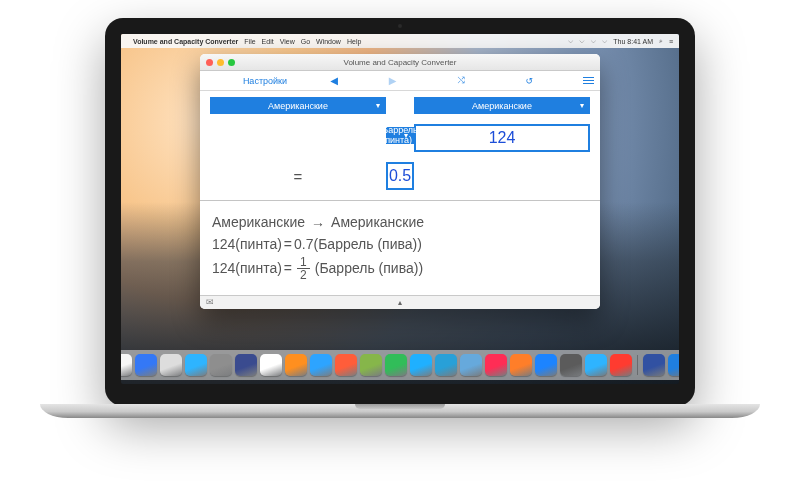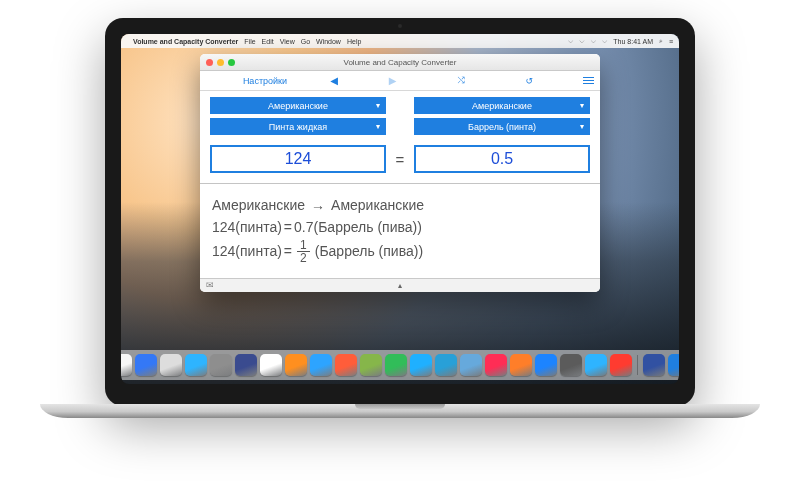--- a/index.html
+++ b/index.html
@@ -27,21 +27,21 @@
   }
   .camera-dot {
     position: absolute;
     top: 6px; left: 50%; transform: translateX(-50%);
     width: 4px; height: 4px; border-radius: 50%;
     background: #2a2a2a;
   }
   .desktop-screen {
     width: 558px;
     height: 350px;
-    border-radius: 8px;
+    border-radius: 2px;
     overflow: hidden;
     position: relative;
     background:
       linear-gradient(180deg, rgba(255,255,255,0) 48%, rgba(40,50,60,.55) 65%, rgba(15,20,25,.9) 100%),
       radial-gradient(circle at 15% 25%, #ffe3c2 0%, #f8c78e 20%, #edb484 33%, #a6b4c9 52%, #7b93b4 72%, #3f5771 100%);
   }
   .laptop-base {
     height: 14px;
     width: 720px;
     margin: 0 auto;
@@ -280,23 +280,20 @@
 
         <div class="controls">
           <div class="dropdown">
             <span>Американские</span>
           </div>
           <div></div>
           <div class="dropdown">
             <span>Американские</span>
           </div>
 
-          <div class="dropdown">
-            <span>Пинта жидкая</span>
-          </div>
           <div></div>
           <div class="dropdown">
             <span>Баррель (пинта)</span>
           </div>
 
           <div class="val-box">
             <span>124</span>
           </div>
           <div class="equals">=</div>
           <div class="val-box">

